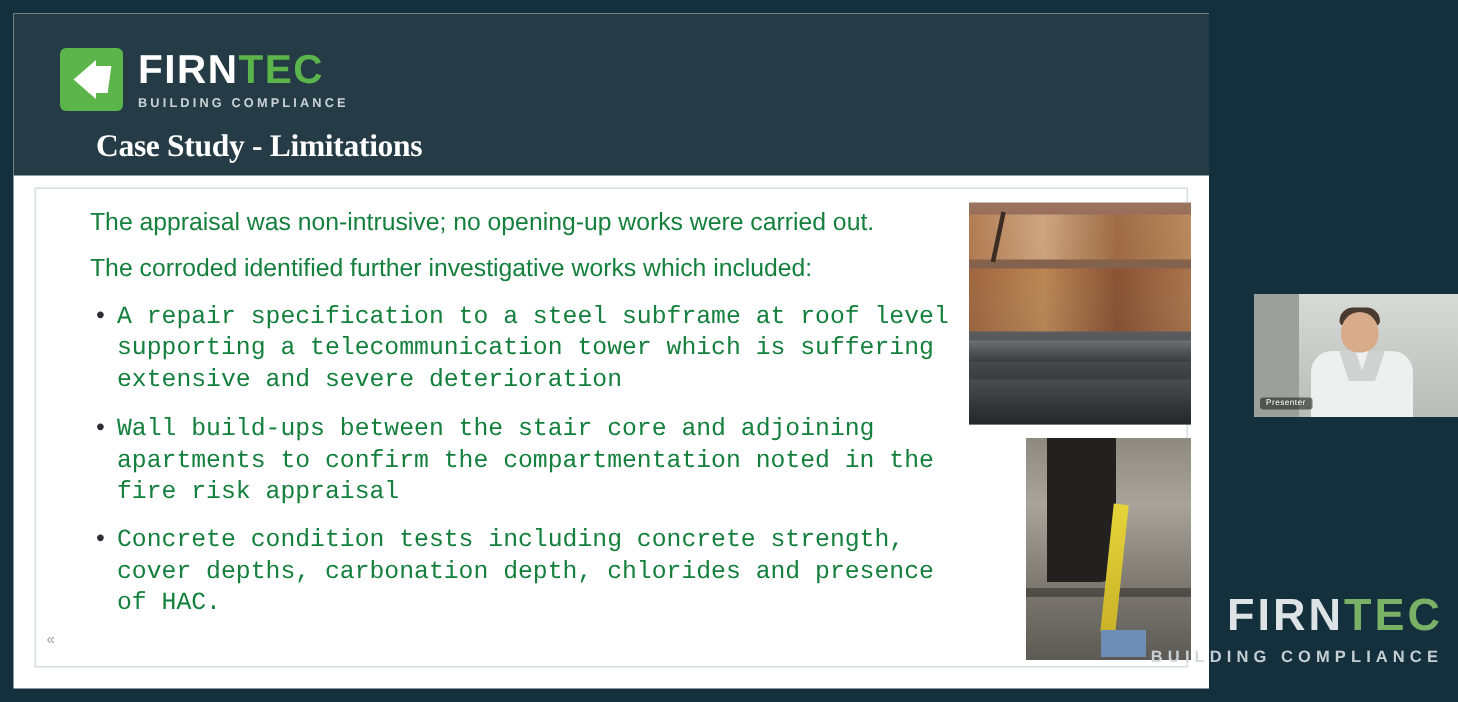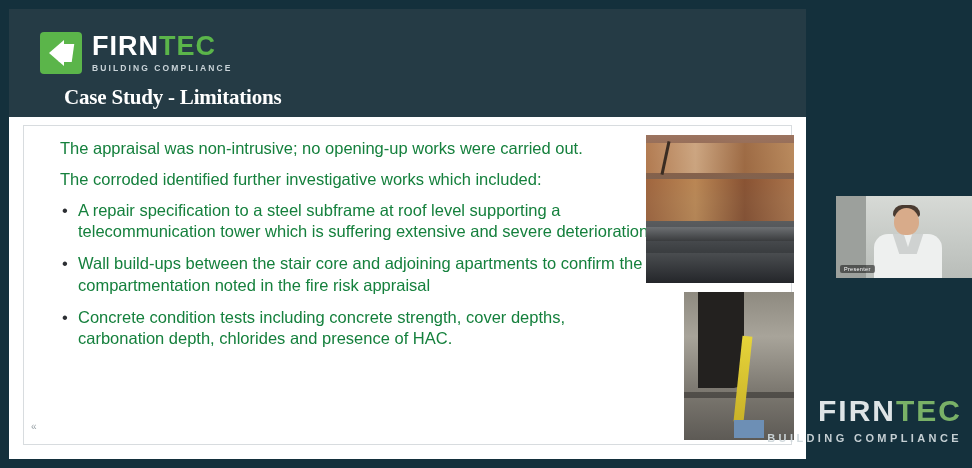--- a/index.html
+++ b/index.html
@@ -133,20 +133,21 @@
     margin: 0;
     padding: 0;
     list-style: none;
   }
   ul.bullets li {
     position: relative;
     font-size: 16.5px;
     line-height: 1.28;
     padding-left: 18px;
     margin-bottom: 11px;
+    font-family: Liberation Mono, monospace;
   }
   ul.bullets li::before {
     content: "\2022";
     position: absolute;
     left: 2px;
     top: 0;
     color: #2c2f33;
   }
 
   

